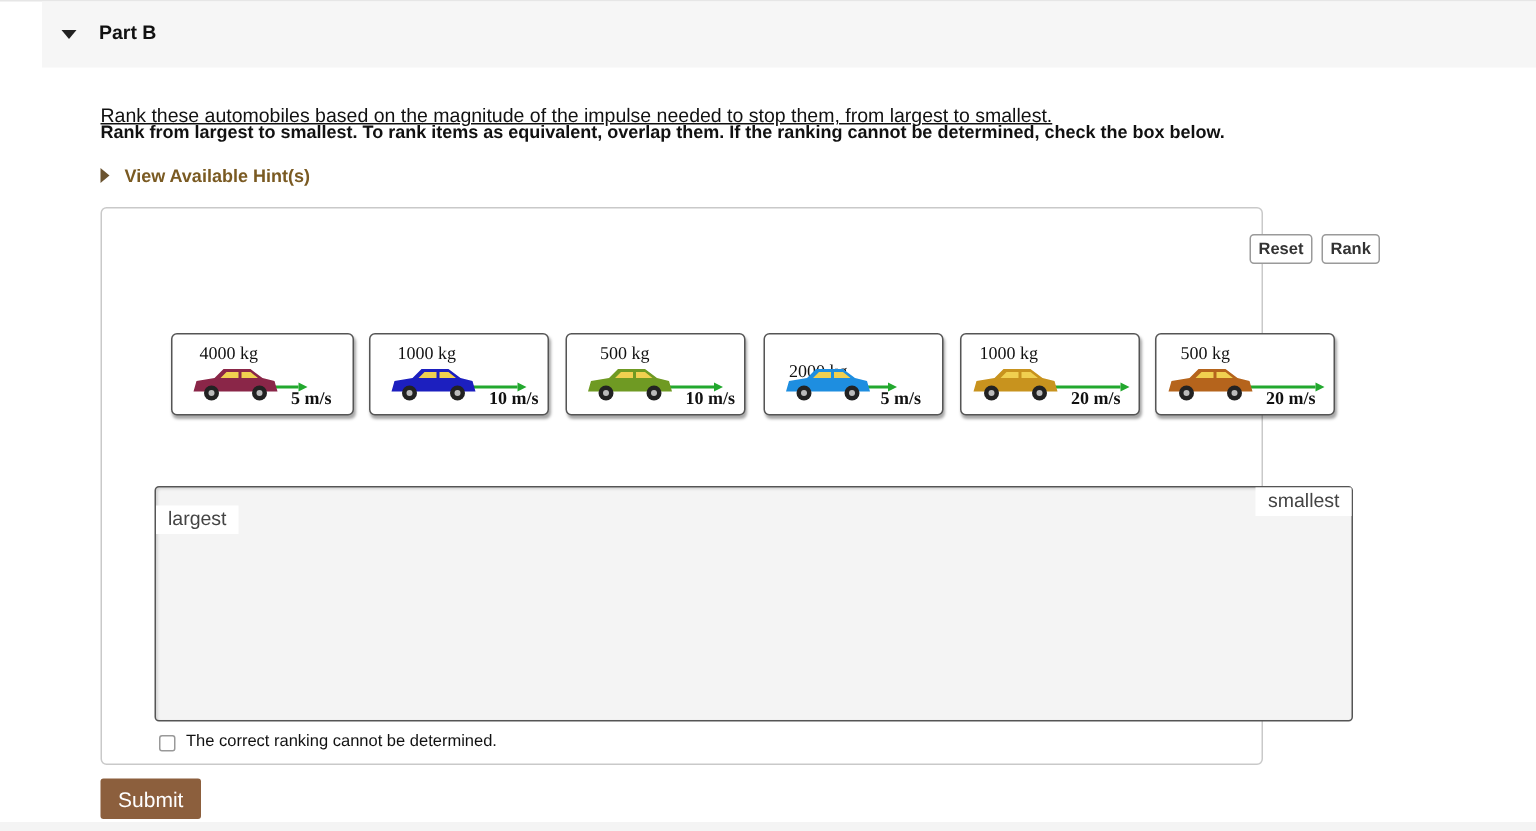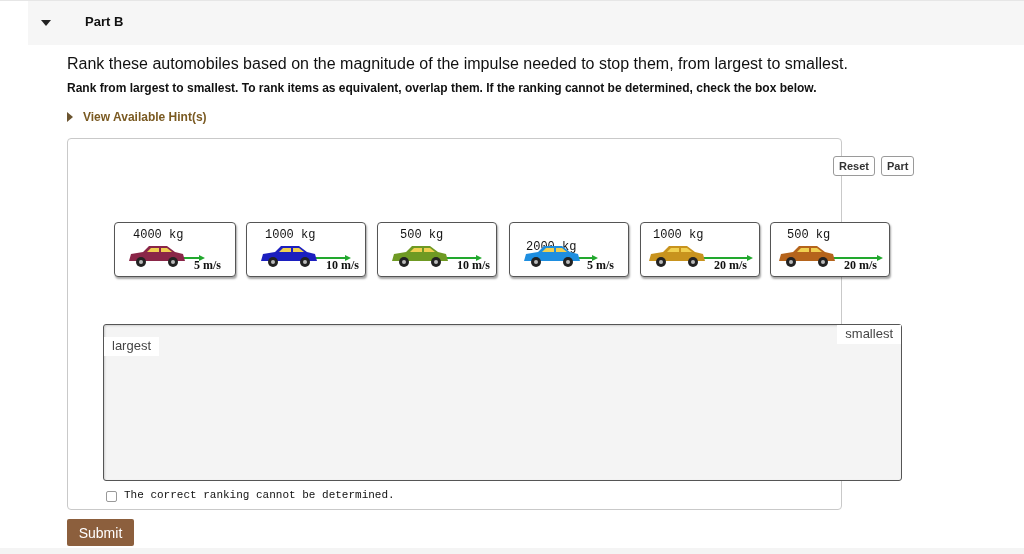--- a/index.html
+++ b/index.html
@@ -16,26 +16,26 @@
     position: absolute; left: 28px; top: 1px; width: 996px; height: 44px;
     background: #f6f6f6;
   }
   .caret-down {
     position: absolute; left: 13px; top: 19px;
     width: 0; height: 0;
     border-left: 5px solid transparent; border-right: 5px solid transparent;
     border-top: 6px solid #222;
   }
   .part-title {
-    position: absolute; left: 57px; top: 13px;
+    position: absolute; left: 38px; top: 13px;
     font-size: 13px; font-weight: bold; color: #111;
   }
   .question {
-    position: absolute; left: 67px; top: 55px;
-    font-size: 16px; color: #111;
+    position: absolute; left: 67px; top: 69px;
+    font-size: 13px; color: #111; text-decoration: underline;
   }
   .instruction {
     position: absolute; left: 67px; top: 81px;
     font-size: 12px; font-weight: bold; color: #111;
   }
   .hint-link {
     position: absolute; left: 67px; top: 110px;
     font-size: 12px; font-weight: bold; color: #7a5a22;
     cursor: pointer; display: flex; align-items: center;
   }
@@ -57,42 +57,42 @@
   }
   .reset-btn { left: 765px; }
   .help-btn { left: 813px; }
   .tile {
     position: absolute; top: 83px; height: 55px;
     border: 1px solid #555; border-radius: 4px; background: #fff;
     box-shadow: 1px 2px 2px rgba(0,0,0,0.35);
     cursor: grab;
   }
   .tile .mass {
-    position: absolute; top: 5px; font-family: Liberation Mono, monospace;
+    position: absolute; top: 5px; font-family: Liberation Serif, serif;
     font-size: 12px; color: #111;
   }
   .tile .speed {
     position: absolute; bottom: 3px; right: 14px; font-family: "Liberation Serif", serif;
     font-size: 12px; color: #111; font-weight: bold;
   }
   .tile svg { position: absolute; left: 10px; top: 18px; }
   .drop-zone {
     position: absolute; left: 35px; top: 185px; width: 799px; height: 157px;
     border: 1px solid #555; border-radius: 3px; background: #f4f4f4;
     box-shadow: inset 1px 1px 2px rgba(0,0,0,0.15);
   }
   .zone-label {
     position: absolute; top: 0px; background: #fff; padding: 1px 8px 3px 8px;
     font-size: 13px; color: #444;
   }
   .zone-largest { left: 0px; margin-top: 12px; }
   .zone-smallest { right: 0px; }
   .cannot-row {
     position: absolute; left: 38px; top: 349px; height: 14px; overflow: hidden;
-    display: flex; align-items: center; font-size: 11px; color: #111; font-family: Liberation Mono, monospace;
+    display: flex; align-items: flex-start; font-size: 11px; color: #111;
   }
   .checkbox {
     width: 11px; height: 11px; border: 1px solid #999; border-radius: 2px;
     background: #fff; margin: 2px 7px 0 0; cursor: pointer;
   }
   .submit-btn {
     position: absolute; left: 67px; top: 519px; width: 67px; height: 27px;
     background: #8c5f3d; color: #fff; border: none; border-radius: 2px;
     font-family: "Liberation Sans", sans-serif; font-size: 14px; cursor: pointer;
   }
@@ -113,21 +113,21 @@
 <div class="question">Rank these automobiles based on the magnitude of the impulse needed to stop them, from largest to smallest.</div>
 <div class="instruction">Rank from largest to smallest. To rank items as equivalent, overlap them. If the ranking cannot be determined, check the box below.</div>
 
 <div class="hint-link">
   <span class="hint-caret"></span>
   <span>View Available Hint(s)</span>
 </div>
 
 <div class="rank-panel">
   <button class="tool-btn reset-btn">Reset</button>
-  <button class="tool-btn help-btn">Part</button>
+  <button class="tool-btn help-btn">Rank</button>
 
   <div class="tile" style="left:46px;width:122px;">
     <span class="mass" style="left:18px;">4000 kg</span>
     <svg width="100" height="30">
       <line x1="58" y1="17" x2="74" y2="17" stroke="#22a82e" stroke-width="2"></line>
       <polygon points="74,14 80,17 74,20" fill="#22a82e"></polygon>
       <path d="M4 20 L6 13 L18 11 L24 5 L42 5 L50 11 L58 13 L60 20 Z" fill="#8a2648"></path>
       <path d="M26 7 L34 7 L34 11 L22 11 Z M36 7 L42 7 L47 11 L36 11 Z" fill="#f0d050"></path>
       <circle cx="16" cy="21" r="5" fill="#222"></circle>
         <circle cx="16" cy="21" r="2" fill="#bbb"></circle>

